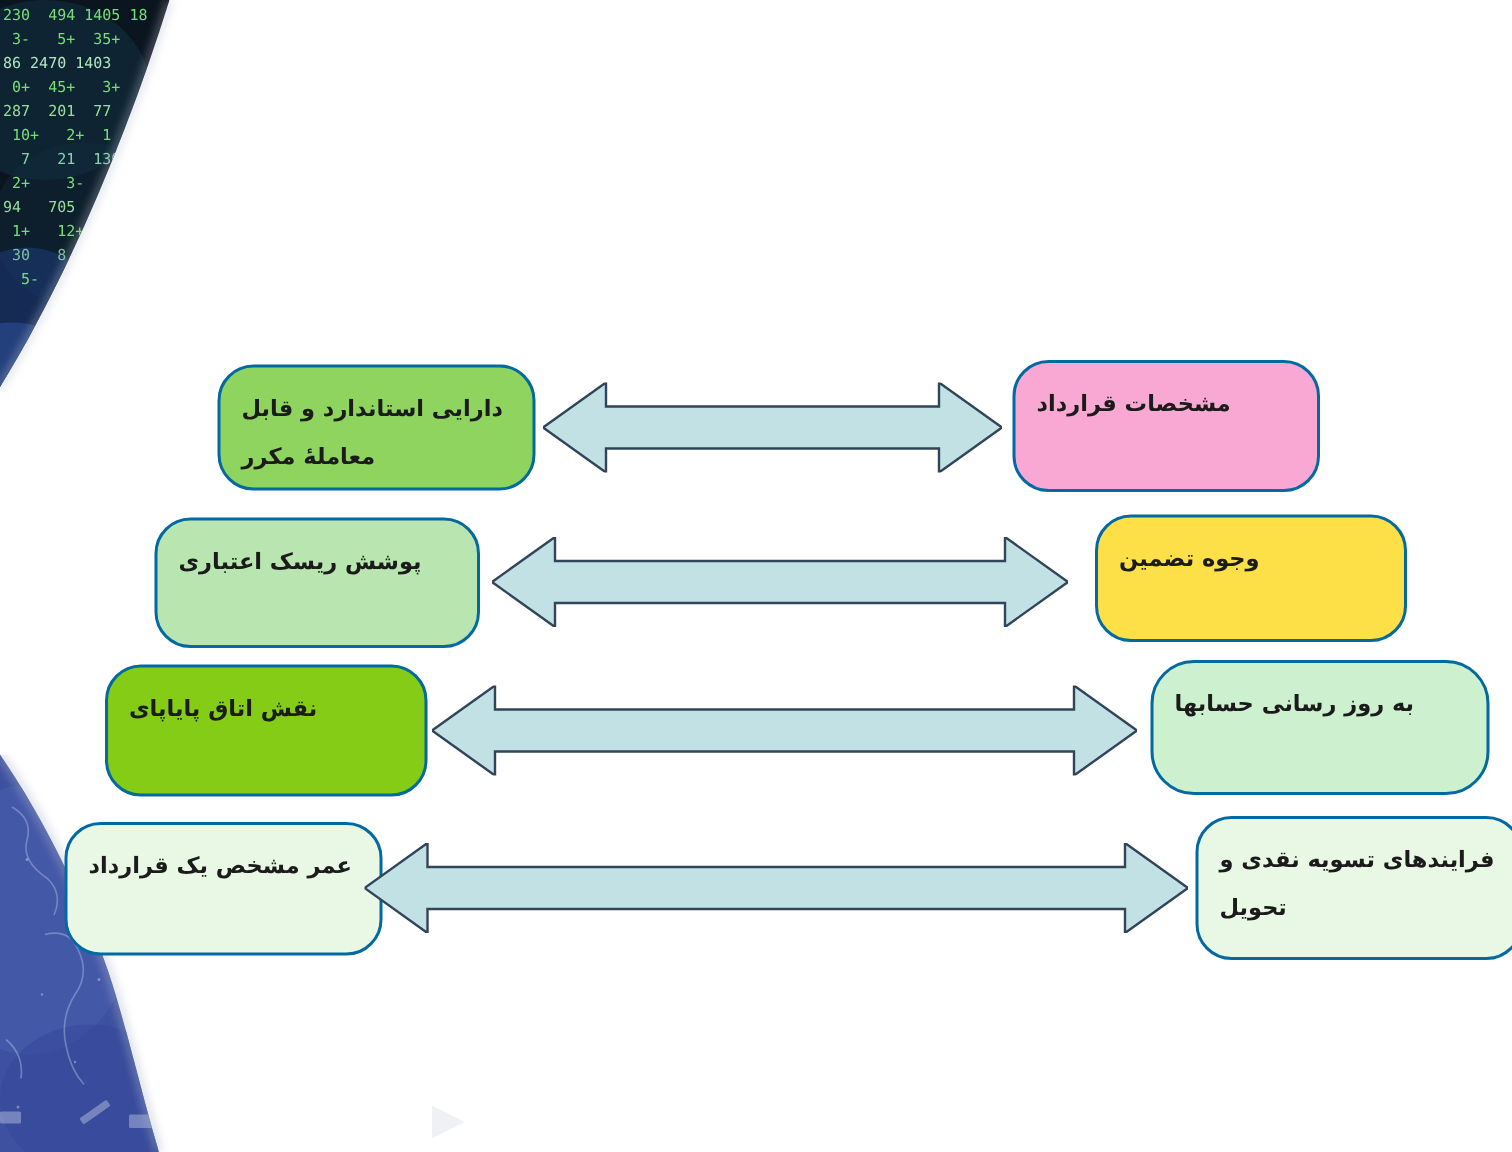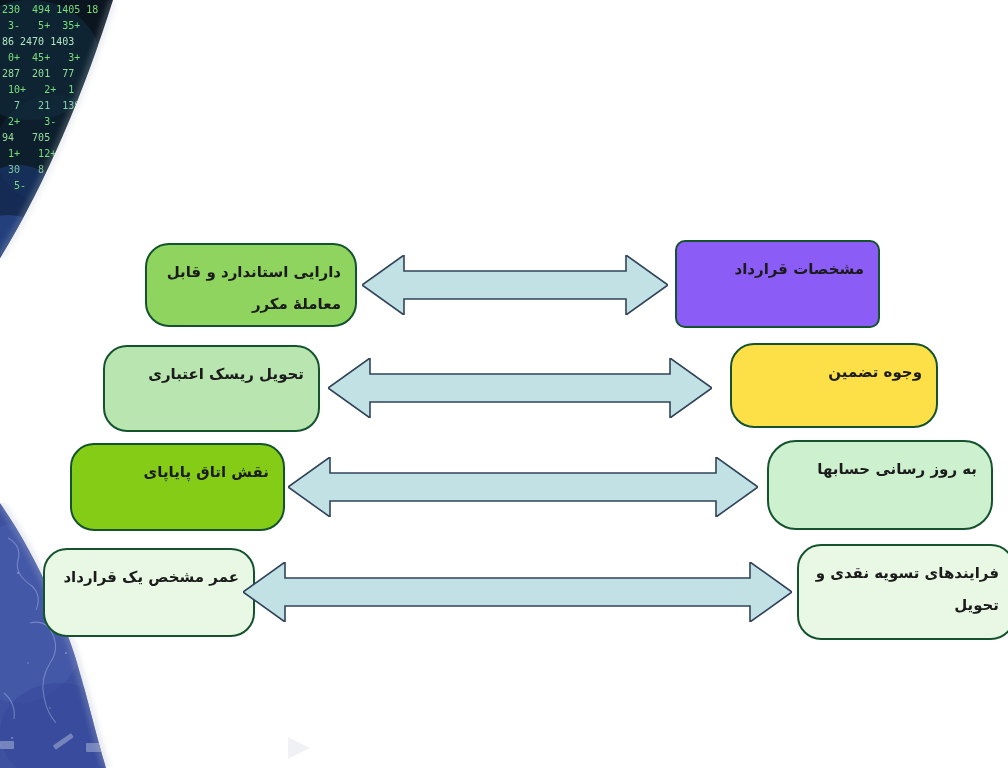--- a/index.html
+++ b/index.html
@@ -12,22 +12,22 @@
   .bg-bottom{position:absolute;left:0;top:503px;}
   
   .title{
     position:absolute;left:118px;right:14px;top:28px;margin:0;
     direction:rtl;text-align:center;font-size:46px;font-weight:bold;line-height:1.2;
     letter-spacing:0px;
   }
   
   .box{
     position:absolute;box-sizing:border-box;
-    border:2px solid #14532d;border-radius:24px;
-    direction:rtl;text-align:right;
+    border:2px solid #0369a1;border-radius:24px;
+    direction:rtl;text-align:left;
     padding:11px 14px 0 14px;
     font-size:15px;font-weight:bold;line-height:2.15;color:#1b1b1b;
   }
   .b1l{left:145px;top:243px;width:212px;height:84px;}
   .b1r{left:675px;top:240px;width:205px;height:88px;}
   .b2l{left:103px;top:345px;width:217px;height:87px;}
   .b2r{left:730px;top:343px;width:208px;height:85px;}
   .b3l{left:70px; top:443px;width:215px;height:88px;}
   .b3r{left:767px;top:440px;width:226px;height:90px;}
   .b4l{left:19px; top:548px;width:212px;height:89px;margin-left:24px;}
@@ -121,26 +121,26 @@
 
   <div class="ghost"></div>
 
 
   <div class="box b1l" style="background: rgb(143, 212, 95);">
     <span>دارایی استاندارد و قابل معاملهٔ مکرر</span>
   </div>
   <svg class="arrow a1" width="306" height="60" viewBox="0 0 306 60">
     <polygon points="0,30 42,0 42,16 264,16 264,0 306,30 264,60 264,44 42,44 42,60" style="fill: rgb(194, 225, 229);"></polygon>
   </svg>
-  <div class="box b1r" style="background: #8b5cf6; border-radius: 10px;">
+  <div class="box b1r" style="background: #f9a8d4;">
     <span>مشخصات قرارداد</span>
   </div>
 
   <div class="box b2l" style="background: rgb(185, 230, 176);">
-    <span>تحویل ریسک اعتباری</span>
+    <span>پوشش ریسک اعتباری</span>
   </div>
   <svg class="arrow a2" width="384" height="60" viewBox="0 0 384 60">
     <polygon points="0,30 42,0 42,16 342,16 342,0 384,30 342,60 342,44 42,44 42,60" style="fill: rgb(194, 225, 229);"></polygon>
   </svg>
   <div class="box b2r" style="background: #fde047;">
     <span>وجوه تضمین</span>
   </div>
 
   <div class="box b3l" style="background: #84cc16;">
     <span>نقش اتاق پایاپای</span>

